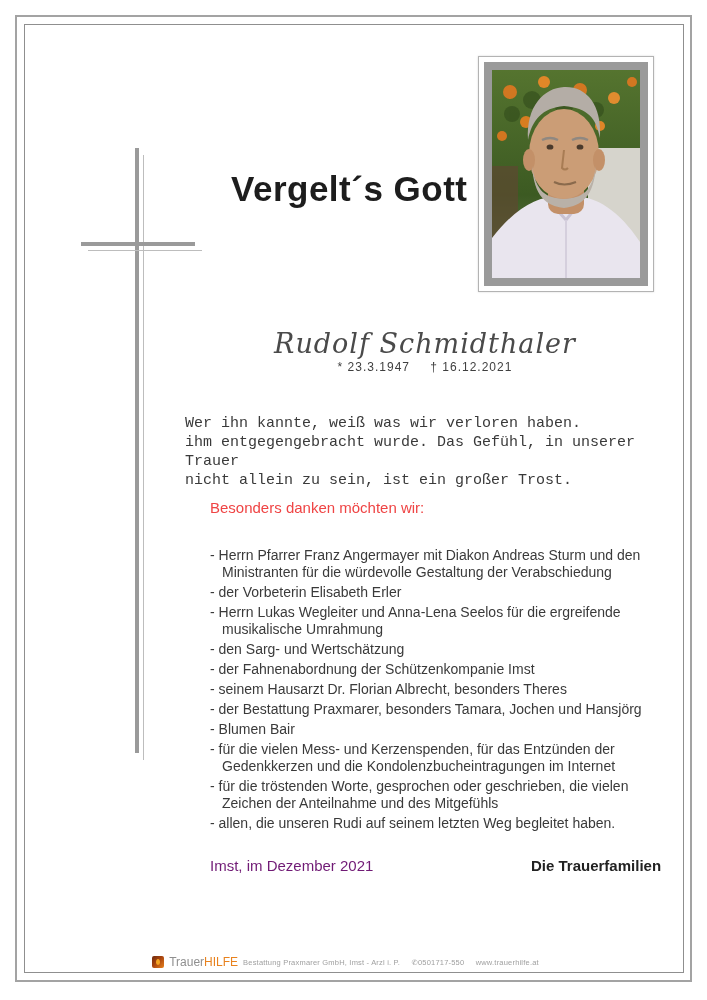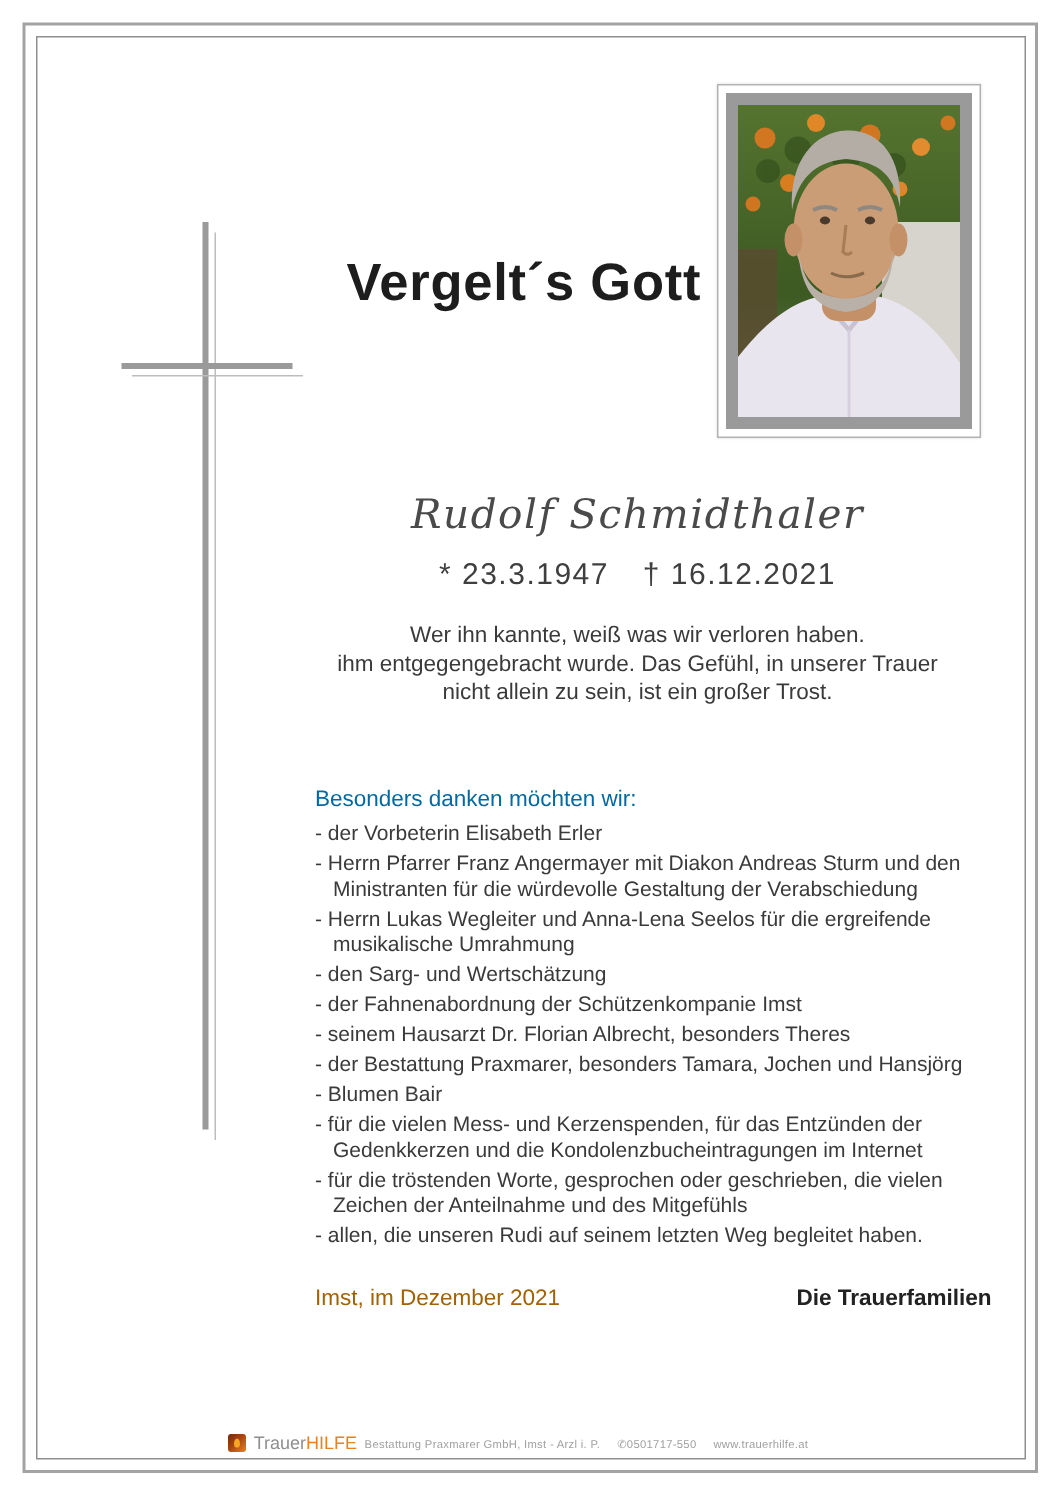--- a/index.html
+++ b/index.html
@@ -28,35 +28,35 @@
     border:1px solid #b3b3b3;padding:5px;box-shadow:0 0 2px rgba(0,0,0,.15);
   }
   .photo-matte{border:8px solid #9a9a9a;width:148px;height:208px;overflow:hidden;}
   .photo-matte svg{display:block;}
 
   .name-block{position:absolute;left:160px;top:328px;width:530px;text-align:center;}
   .name{
     font-family:"DejaVu Serif",serif;font-style:italic;font-weight:normal;
     font-size:27px;color:#4a4a4a;letter-spacing:1px;white-space:nowrap;
   }
-  .dates{margin-top:13px;font-size:20px;color:#3f3f3f;letter-spacing:1px;}
+  .dates{margin-top:1px;font-size:12px;color:#3f3f3f;letter-spacing:1px;}
   .dates span{display:inline-block;}
   .dates .death{margin-left:16px;}
 
-  .intro{position:absolute;left:185px;top:414px;width:480px;text-align:center;
-         font-size:15px;line-height:19px;color:#3a3a3a;}
+  .intro{position:absolute;left:185px;top:414px;width:480px;
+         font-size:15px;line-height:19px;color:#3a3a3a;font-family:Liberation Mono, monospace;}
 
-  .thanks-heading{position:absolute;left:210px;top:524px;font-size:15px;color:#0369a1;}
+  .thanks-heading{position:absolute;left:210px;top:499px;font-size:15px;color:#ef4444;}
   .thanks-list{
     position:absolute;left:210px;top:547px;width:462px;
     list-style:none;margin:0;padding:0;font-size:14px;line-height:17px;color:#3a3a3a;
   }
   .thanks-list li{padding-left:12px;text-indent:-12px;margin-bottom:3px;}
 
-  .place-date{position:absolute;left:210px;top:857px;font-size:15px;color:#a16207;}
+  .place-date{position:absolute;left:210px;top:857px;font-size:15px;color:#701a75;}
   .signature{position:absolute;left:511px;top:857px;font-size:15px;font-weight:bold;color:#222222;margin-left:20px;}
 
   
   .publisher{
     position:absolute;left:0;right:0;top:954px;height:16px;
     display:flex;align-items:center;justify-content:center;gap:5px;
   }
   .pub-icon{width:12px;height:12px;border-radius:2px;flex:0 0 auto;
     background:linear-gradient(135deg,#6e2a0e 0%,#a8440f 45%,#e8821e 100%);position:relative;}
   .pub-icon::after{content:"";position:absolute;left:4px;top:3px;width:4px;height:6px;
@@ -150,22 +150,22 @@
 
   <div class="intro">
     <div>Wer ihn kannte, weiß was wir verloren haben.</div>
     <div>ihm entgegengebracht wurde. Das Gefühl, in unserer Trauer</div>
     <div>nicht allein zu sein, ist ein großer Trost.</div>
   </div>
 
   <div class="thanks-heading">Besonders danken möchten wir:</div>
 
   <ul class="thanks-list">
+    <li>- Herrn Pfarrer Franz Angermayer mit Diakon Andreas Sturm und den Ministranten für die würdevolle Gestaltung der Verabschiedung</li>
     <li>- der Vorbeterin Elisabeth Erler</li>
-    <li>- Herrn Pfarrer Franz Angermayer mit Diakon Andreas Sturm und den Ministranten für die würdevolle Gestaltung der Verabschiedung</li>
     <li>- Herrn Lukas Wegleiter und Anna-Lena Seelos für die ergreifende musikalische Umrahmung</li>
     <li>- den Sarg- und Wertschätzung</li>
     <li>- der Fahnenabordnung der Schützenkompanie Imst</li>
     <li>- seinem Hausarzt Dr. Florian Albrecht, besonders Theres</li>
     <li>- der Bestattung Praxmarer, besonders Tamara, Jochen und Hansjörg</li>
     <li>- Blumen Bair</li>
     <li>- für die vielen Mess- und Kerzenspenden, für das Entzünden der Gedenkkerzen und die Kondolenzbucheintragungen im Internet</li>
     <li>- für die tröstenden Worte, gesprochen oder geschrieben, die vielen Zeichen der Anteilnahme und des Mitgefühls</li>
     <li>- allen, die unseren Rudi auf seinem letzten Weg begleitet haben.</li>
   </ul>

